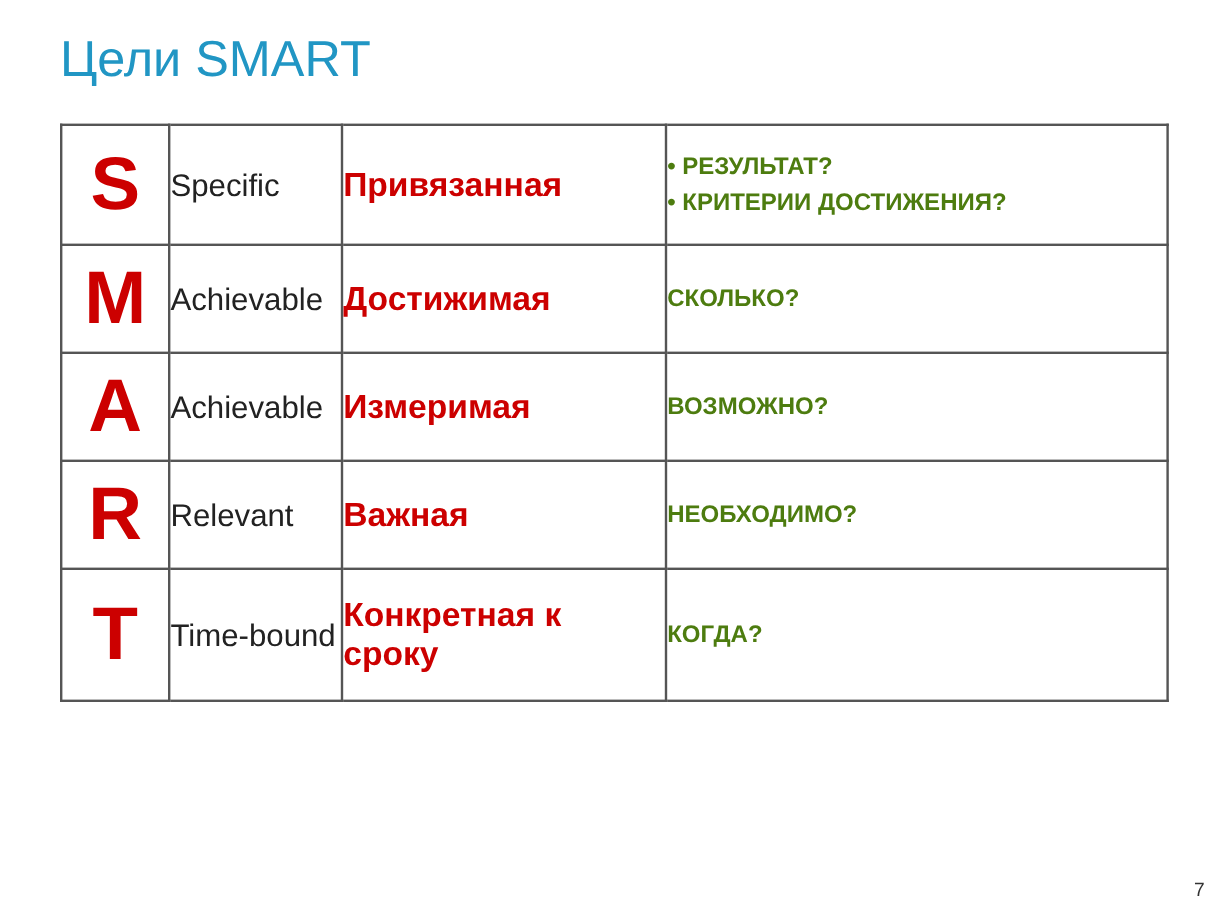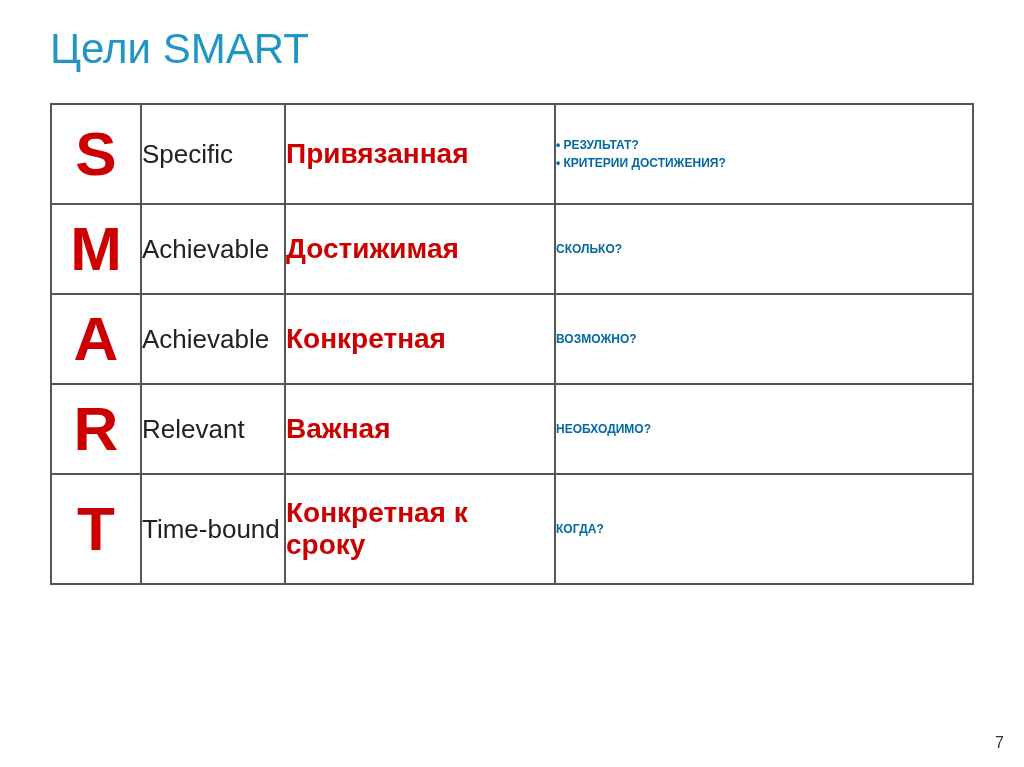--- a/index.html
+++ b/index.html
@@ -70,22 +70,22 @@
       width: 270px;
       padding: 15px 20px;
       font-size: 28px;
       font-weight: bold;
       color: #cc0000;
       font-family: Arial, sans-serif;
     }
 
     .description-cell {
       padding: 12px 18px;
-      font-size: 12px;
-      color: #0369a1;
+      font-size: 20px;
+      color: #4d7c0f;
       font-family: Arial, sans-serif;
       font-weight: bold;
       text-transform: uppercase;
       line-height: 1.5;
       margin-top: 20px;
     }
 
     .row-s { height: 100px; }
     .row-m { height: 90px; }
     .row-a { height: 90px; }
@@ -127,21 +127,21 @@
         <td class="english-cell">Achievable</td>
         <td class="russian-cell">Достижимая</td>
         <td class="description-cell">СКОЛЬКО?</td>
       </tr>
 
       <tr class="row-a">
         <td class="letter-cell">
           <div class="letter">A</div>
         </td>
         <td class="english-cell">Achievable</td>
-        <td class="russian-cell">Конкретная</td>
+        <td class="russian-cell">Измеримая</td>
         <td class="description-cell">ВОЗМОЖНО?</td>
       </tr>
 
       <tr class="row-r">
         <td class="letter-cell">
           <div class="letter">R</div>
         </td>
         <td class="english-cell">Relevant</td>
         <td class="russian-cell">Важная</td>
         <td class="description-cell">НЕОБХОДИМО?</td>

